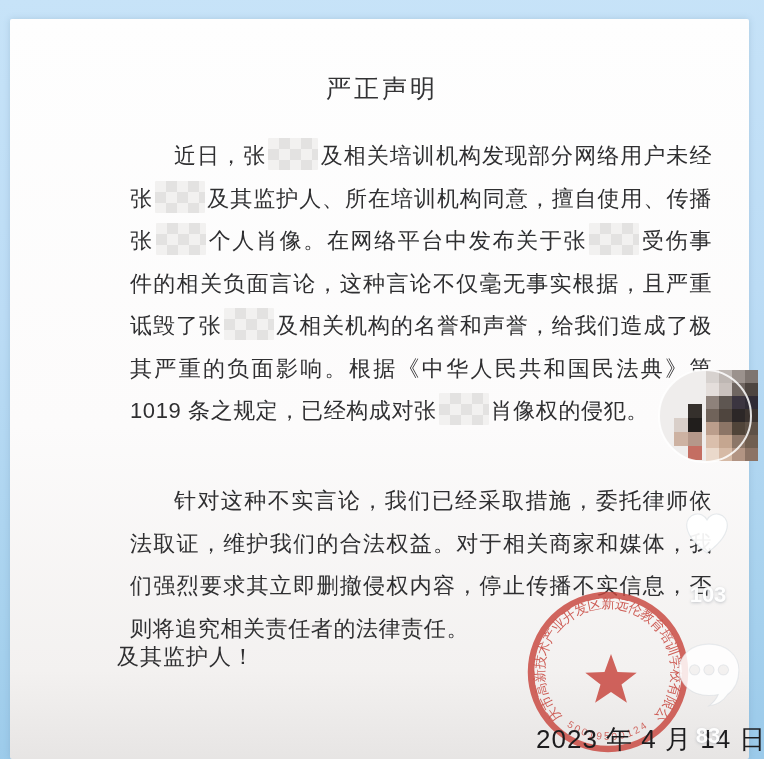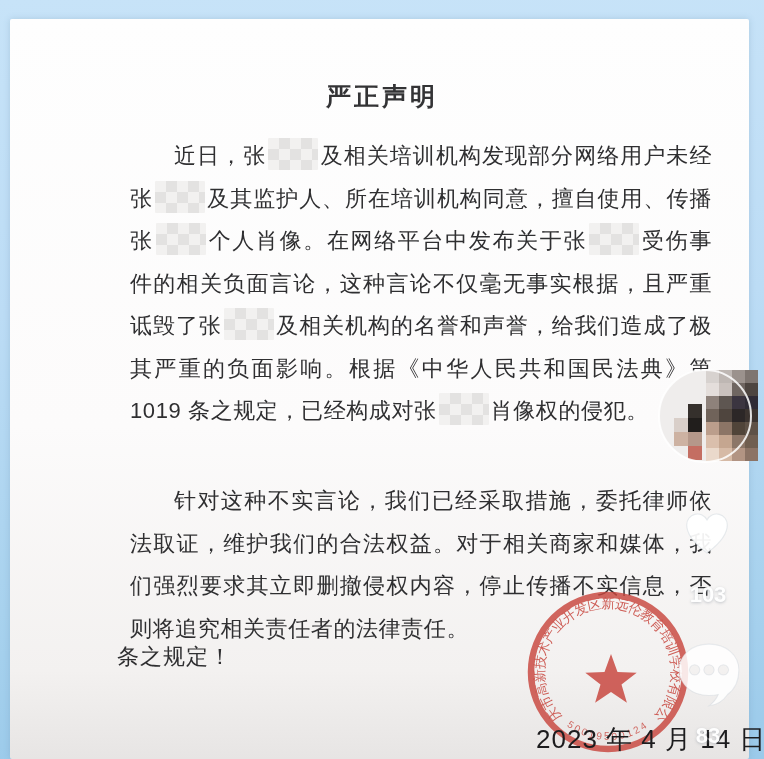--- a/index.html
+++ b/index.html
@@ -10,21 +10,21 @@
   }
   
   #paper{
     position:absolute;left:10px;top:19px;right:15px;bottom:0;
     background:linear-gradient(180deg,#fefefe 0%,#fcfbfb 55%,#f3f1f0 88%,#e7e5e4 100%);
     border-radius:2px;
     box-shadow:0 0 6px rgba(90,130,160,.25);
   }
   .doc-title{
     position:absolute;left:0;top:72px;width:100%;text-align:center;
-    font-size:25px;font-weight:700;color:#333335;letter-spacing:3px;margin-top:8px;
+    font-size:25px;font-weight:400;color:#333335;letter-spacing:3px;
   }
   .para{
     position:absolute;left:114px;width:582px;
     font-size:22px;line-height:42.5px;letter-spacing:.6px;color:#2f2f31;
     text-align:justify;text-indent:2em;margin:16px;
   }
   #para1{top:119px;}
   #para2{top:464px;}
   .closing{
     position:absolute;left:117px;top:642px;
@@ -60,21 +60,21 @@
 
 <div id="stage">
 
   <div id="paper"></div>
 
   <div class="doc-title">严正声明</div>
 
   <p class="para" id="para1"><span>近日，张</span><span class="redact"></span><span>及相关培训机构发现部分网络用户未经张</span><span class="redact"></span><span>及其监护人、所在培训机构同意，擅自使用、传播张</span><span class="redact"></span><span>个人肖像。在网络平台中发布关于张</span><span class="redact"></span><span>受伤事件的相关负面言论，这种言论不仅毫无事实根据，且严重诋毁了张</span><span class="redact"></span><span>及相关机构的名誉和声誉，给我们造成了极其严重的负面影响。根据《中华人民共和国民法典》第 1019 条之规定，已经构成对张</span><span class="redact"></span><span>肖像权的侵犯。</span></p>
   <p class="para" id="para2"><span>针对这种不实言论，我们已经采取措施，委托律师依法取证，维护我们的合法权益。对于相关商家和媒体，我们强烈要求其立即删撤侵权内容，停止传播不实信息，否则将追究相关责任者的法律责任。</span></p>
 
-  <div class="closing">条之规定！</div>
+  <div class="closing">及其监护人！</div>
 
   <svg id="seal" width="212" height="212" viewBox="0 0 212 212">
     <circle cx="105" cy="105" r="77" fill="none" stroke="#c8463e" stroke-width="6.5" opacity=".88"></circle>
     <defs>
       <path id="arcPath" d="M 59.7 150.3 A 64 64 0 1 1 150.3 150.3" fill="none"></path>
       <path id="serialPath" d="M 61.3 157.1 A 68 68 0 0 0 148.7 157.1" fill="none"></path>
     </defs>
     <text font-size="13.5" fill="#c8463e" opacity=".92" letter-spacing="-0.5">
       <textPath href="#arcPath" startOffset="50%" text-anchor="middle">重庆市高新技术产业开发区新远伦教育培训学校有限公司</textPath>
     </text>

